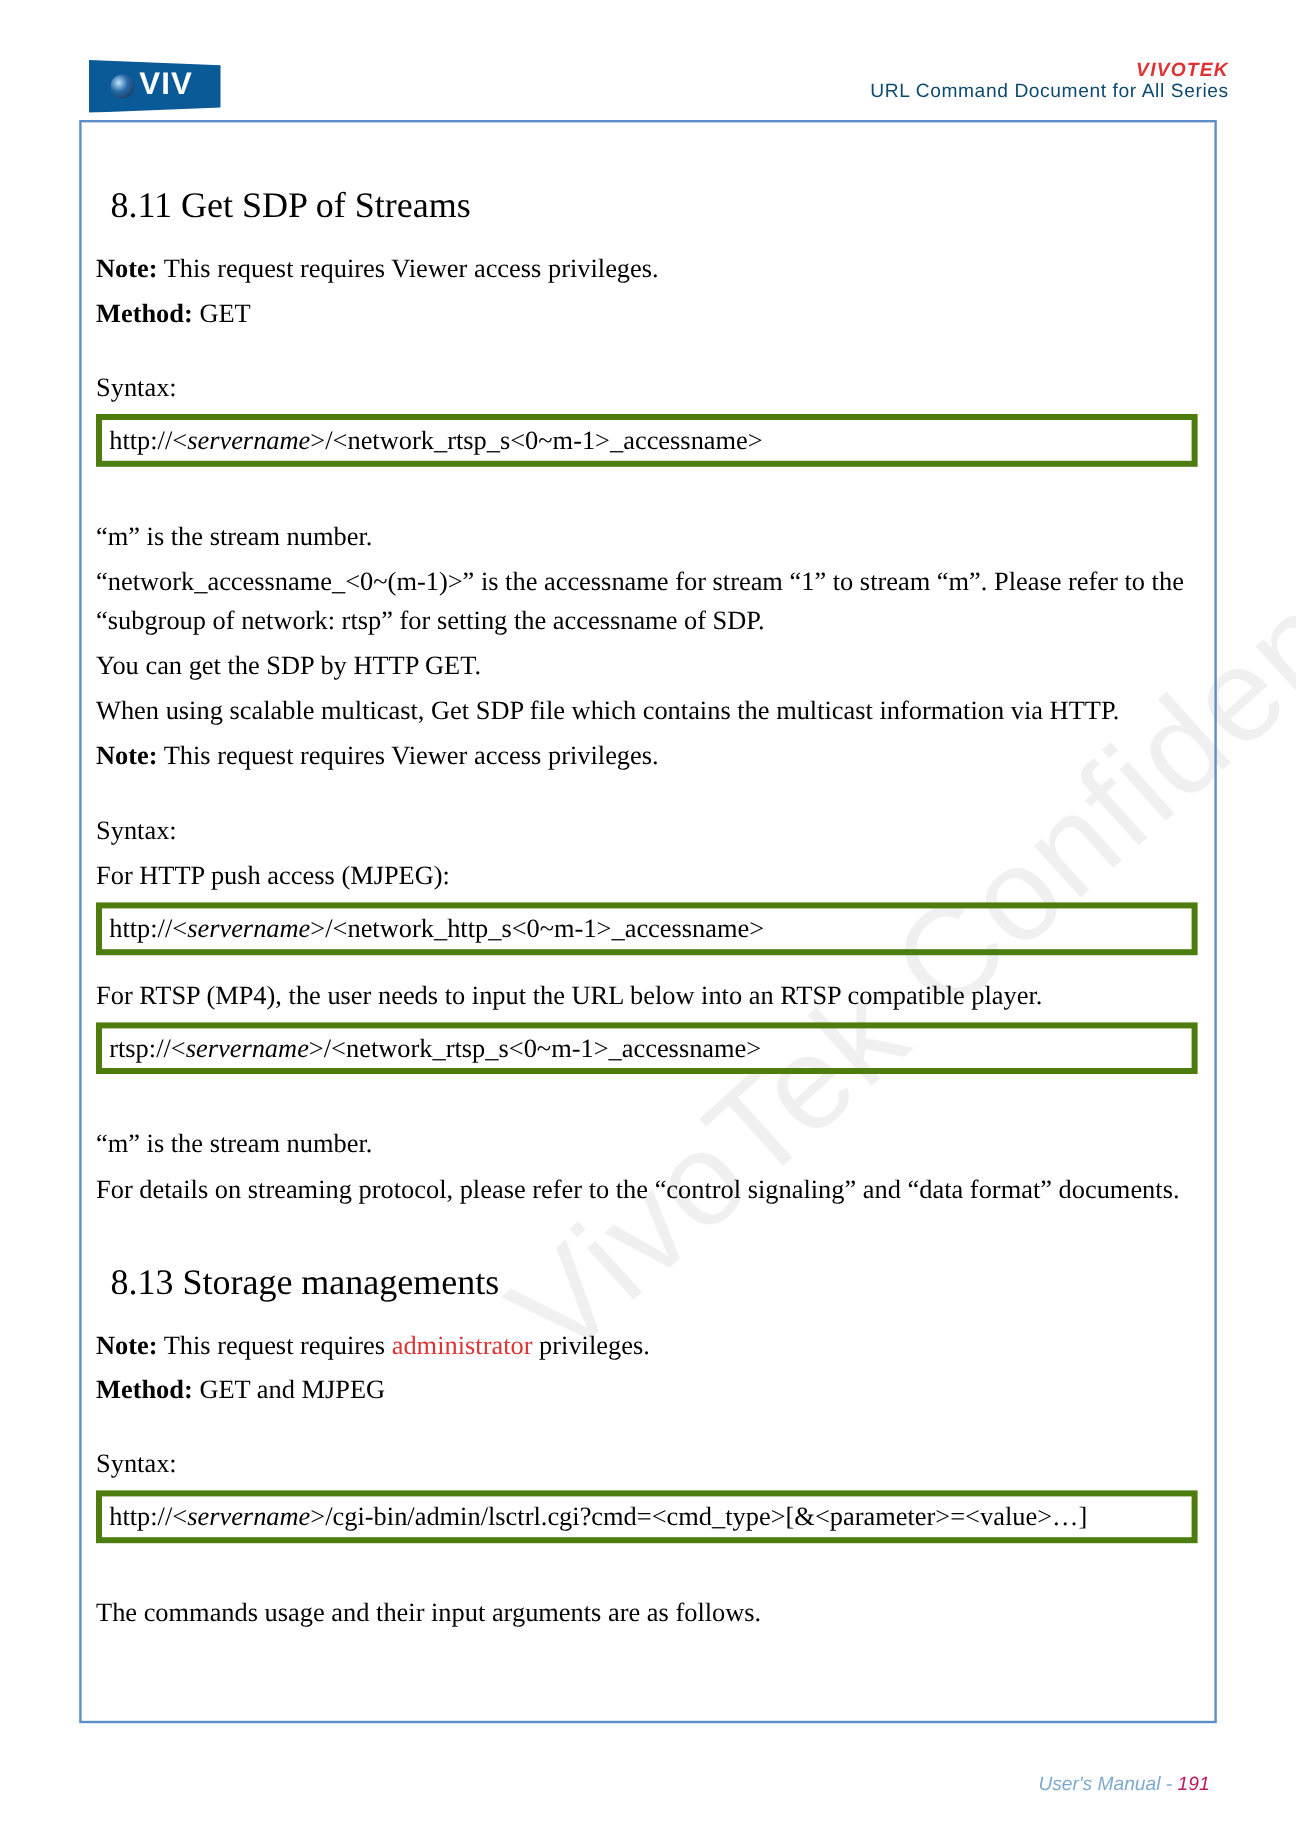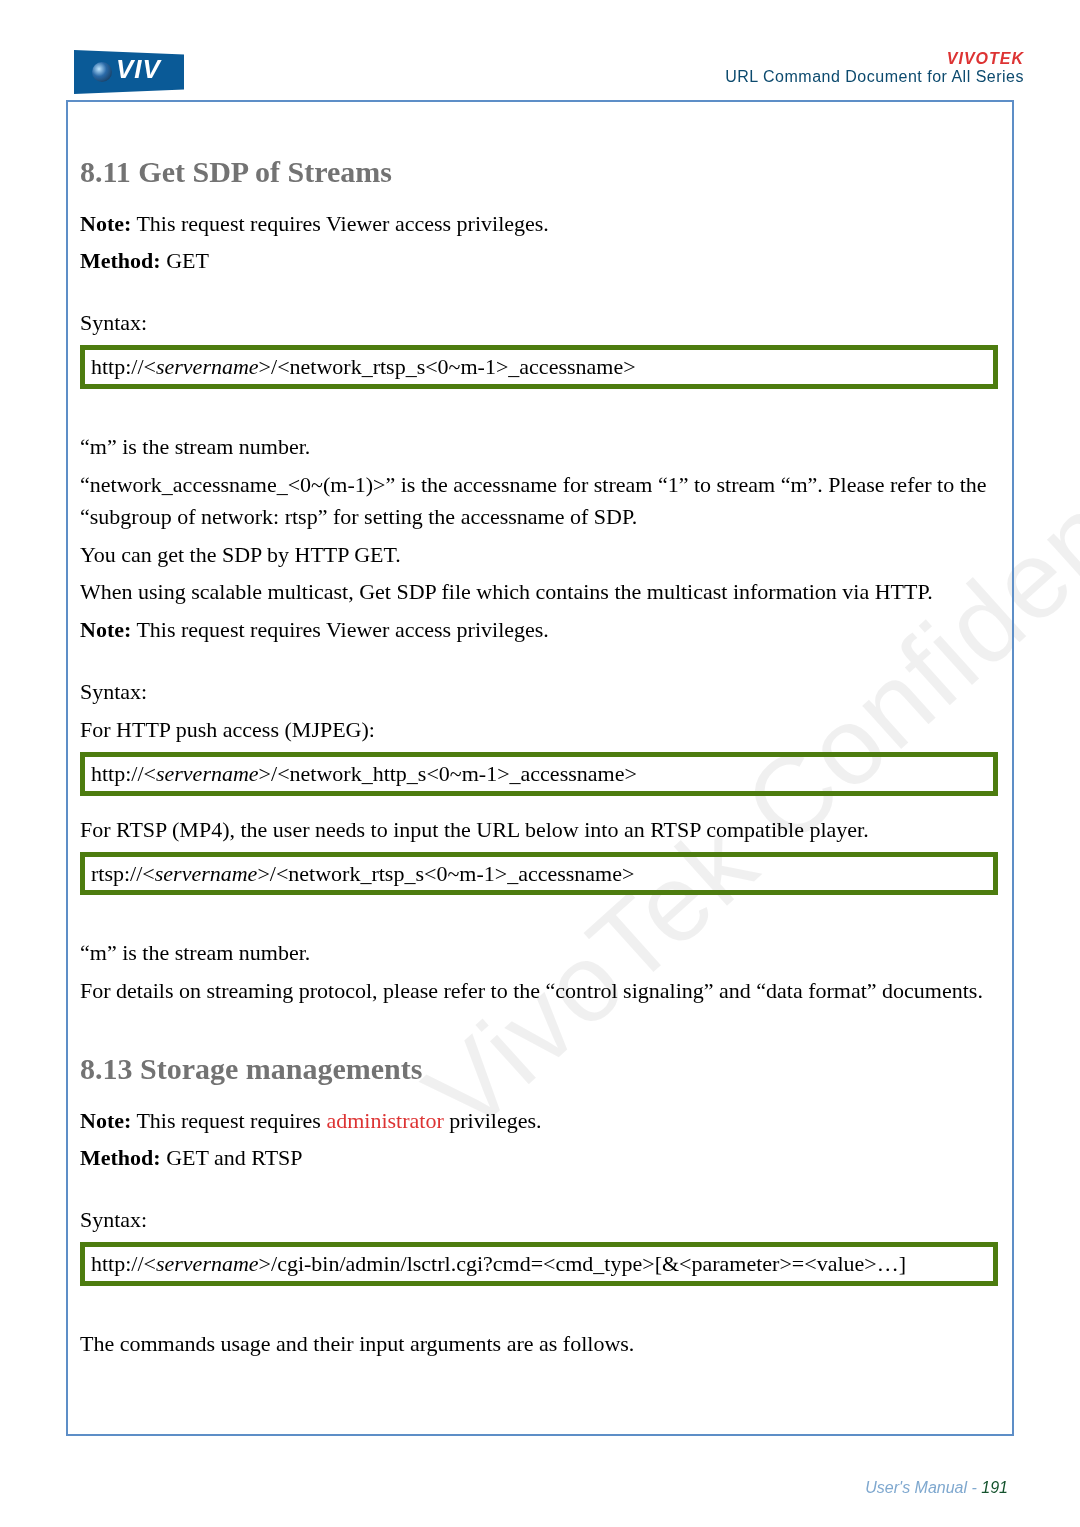--- a/index.html
+++ b/index.html
@@ -21,21 +21,20 @@
   left: 0;
   width: 100%;
   height: 48px;
 }
 .logo {
   position: absolute;
   left: 74px;
   top: 2px;
   width: 88px;
   height: 44px;
-  font-style: italic;
 }
 .logo-bg {
   width: 110px;
   height: 44px;
   background: #0a5a97;
   position: relative;
   clip-path: polygon(0 0, 100% 10%, 100% 90%, 0 100%);
 }
 .logo-lens {
   position: absolute;
@@ -86,25 +85,26 @@
 .content {
   position: absolute;
   left: 80px;
   top: 120px;
   width: 920px;
   font-size: 22px;
   line-height: 1.45;
   color: #000;
 }
 .h2 {
-  font-weight: bold;
+  font-weight: normal;
   font-size: 30px;
-  color: #737373;
+  color: #000000;
   margin-top: 30px;
   margin-bottom: 14px;
+  margin-left: 12px;
 }
 .h2:first-child { margin-top: 30px; }
 .para { margin-bottom: 6px; }
 .code-box {
   border: 5px solid #4d7c0f;
   padding: 2px 6px;
   margin: 2px 0 18px 0;
   width: 918px;
   font-size: 22px;
   line-height: 1.35;
@@ -129,21 +129,21 @@
 }
 .footer {
   position: absolute;
   right: 72px;
   bottom: 30px;
   font-family: Arial, sans-serif;
   font-style: italic;
   font-size: 16px;
   color: #7fa8cf;
 }
-.footer-page { color: #14532d; font-style: italic; }
+.footer-page { color: #be185d; font-style: italic; }
 </style>
 </head>
 <body>
 
 <div class="page-outer">
 
   <div class="watermark">VivoTek Confidential</div>
 
   <div class="header">
     <div class="logo">
@@ -194,21 +194,21 @@
     </div>
     <div class="spacer"></div>
     <div class="para">“m” is the stream number.</div>
     <div class="para">For details on streaming protocol, please refer to the “control signaling” and “data format” documents.</div>
 
     <div class="h2" style="margin-top:40px;">8.13 Storage managements</div>
     <div class="para">
       <span class="b">Note:</span><span> This request requires </span><span class="red">administrator</span><span> privileges.</span>
     </div>
     <div class="para">
-      <span class="b">Method:</span><span> GET and RTSP</span>
+      <span class="b">Method:</span><span> GET and MJPEG</span>
     </div>
     <div class="spacer"></div>
     <div class="para">Syntax:</div>
     <div class="code-box">
       <span>http://&lt;</span><span class="i">servername</span><span>&gt;/cgi-bin/admin/lsctrl.cgi?cmd=&lt;cmd_type&gt;[&amp;&lt;parameter&gt;=&lt;value&gt;…]</span>
     </div>
     <div class="spacer"></div>
     <div class="para">The commands usage and their input arguments are as follows.</div>
 
   </div>

